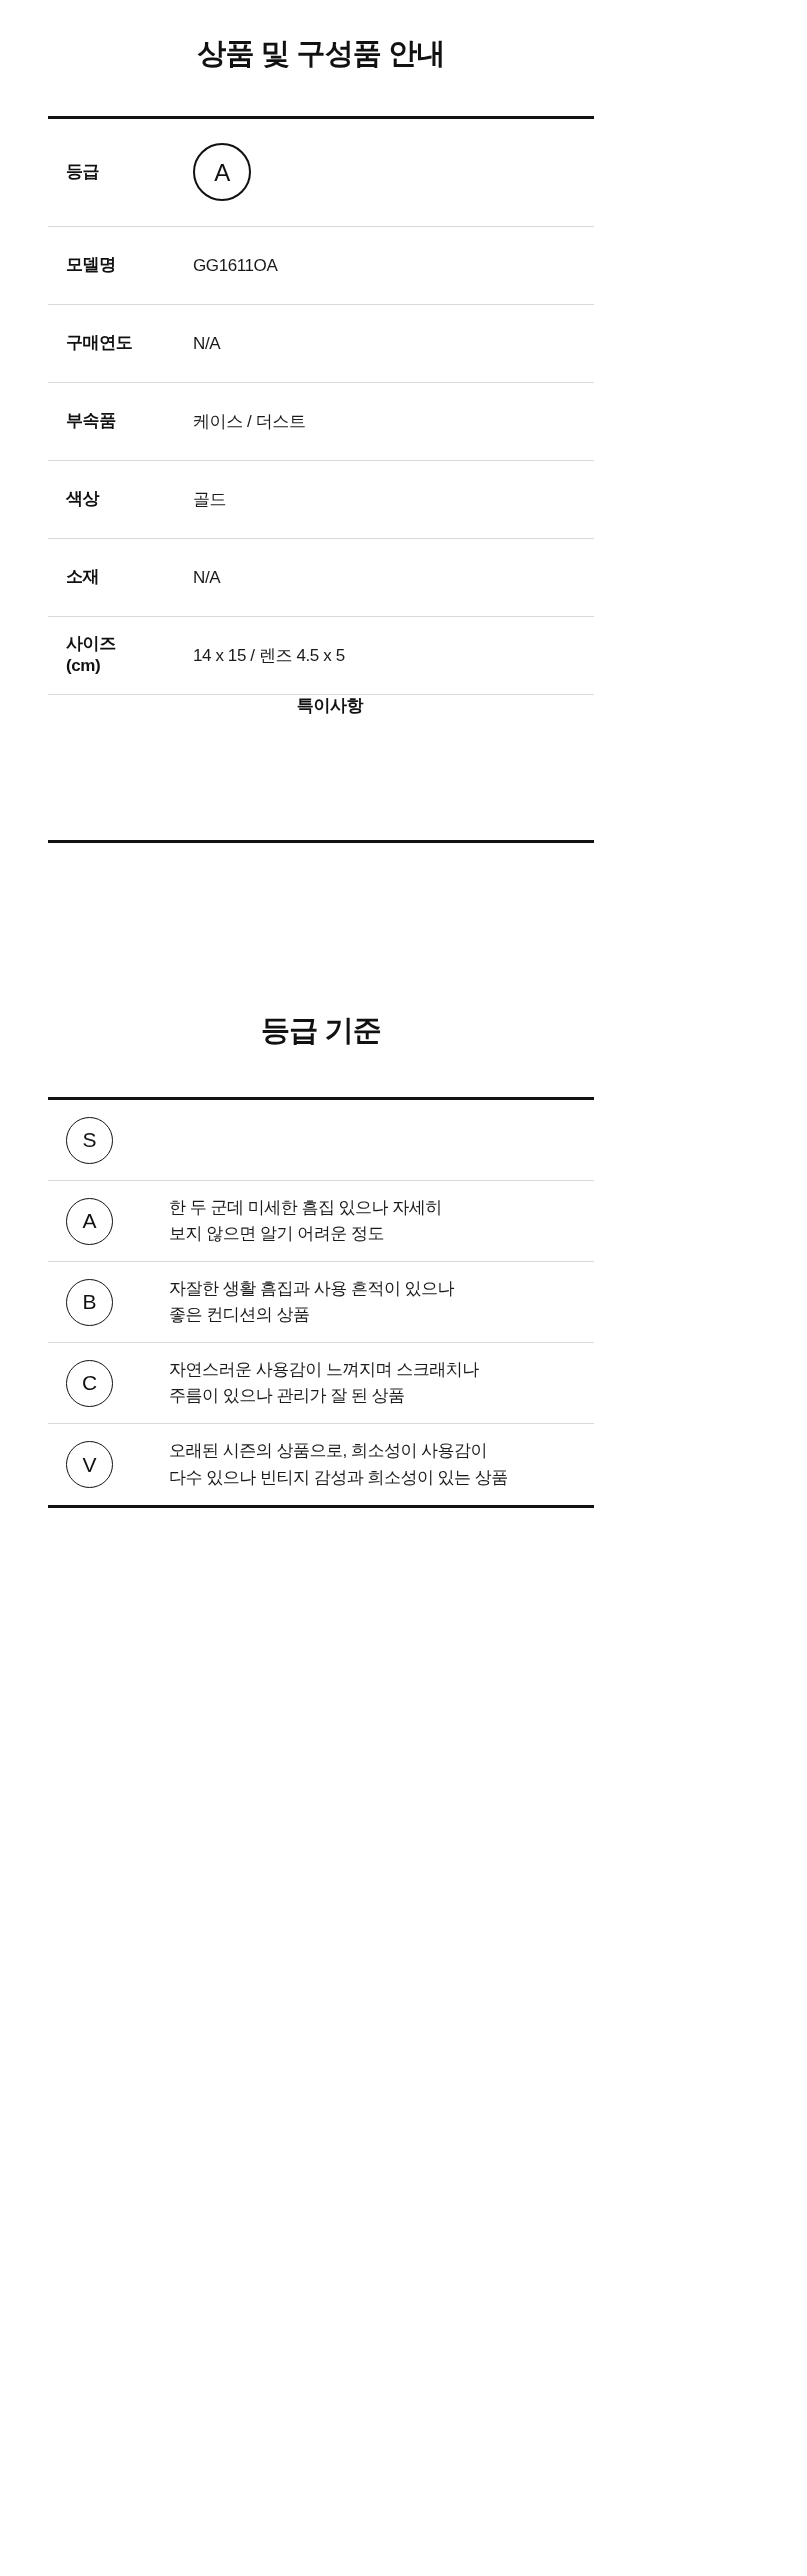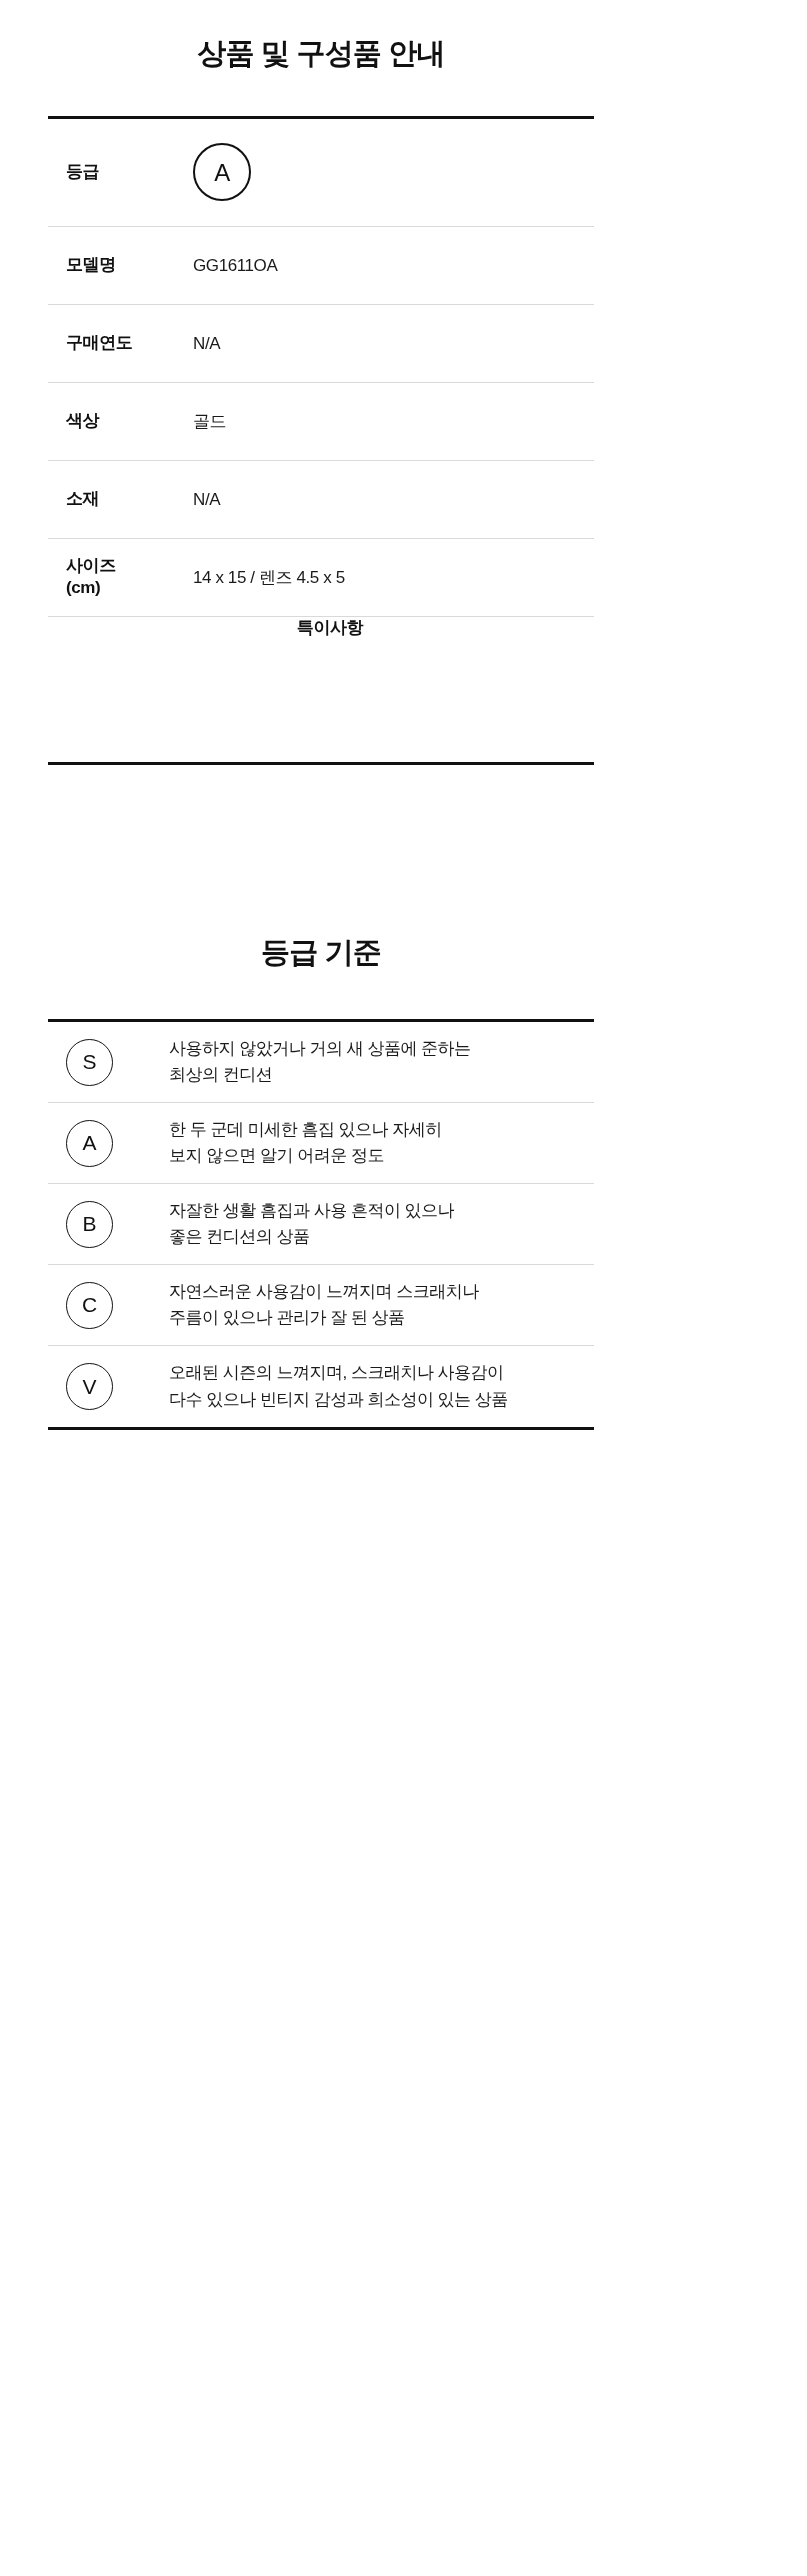--- a/index.html
+++ b/index.html
@@ -146,20 +146,24 @@
     <div class="spec-row">
       <div class="spec-label">모델명</div>
       <div class="spec-value">GG1611OA</div>
     </div>
 
     <div class="spec-row">
       <div class="spec-label">구매연도</div>
       <div class="spec-value">N/A</div>
     </div>
 
+    <div class="spec-row">
+      <div class="spec-label">부속품</div>
+      <div class="spec-value">케이스 / 더스트</div>
+    </div>
 
     <div class="spec-row">
       <div class="spec-label">색상</div>
       <div class="spec-value">골드</div>
     </div>
 
     <div class="spec-row">
       <div class="spec-label">소재</div>
       <div class="spec-value">N/A</div>
     </div>
@@ -179,22 +183,20 @@
   <div class="gap"></div>
 
   <h2 class="section-title">등급 기준</h2>
 
   <div class="criteria-table">
 
     <div class="criteria-row">
       <div class="criteria-badge-cell">
         <div class="criteria-badge">S</div>
       </div>
-      <div class="criteria-text">사용하지 않았거나 거의 새 상품에 준하는
-최상의 컨디션</div>
     </div>
 
     <div class="criteria-row">
       <div class="criteria-badge-cell">
         <div class="criteria-badge">A</div>
       </div>
       <div class="criteria-text">한 두 군데 미세한 흠집 있으나 자세히
 보지 않으면 알기 어려운 정도</div>
     </div>
 
@@ -211,20 +213,20 @@
         <div class="criteria-badge">C</div>
       </div>
       <div class="criteria-text">자연스러운 사용감이 느껴지며 스크래치나
 주름이 있으나 관리가 잘 된 상품</div>
     </div>
 
     <div class="criteria-row">
       <div class="criteria-badge-cell">
         <div class="criteria-badge">V</div>
       </div>
-      <div class="criteria-text">오래된 시즌의 느껴지며, 스크래치나 사용감이
+      <div class="criteria-text">오래된 시즌의 상품으로, 희소성이 사용감이
 다수 있으나 빈티지 감성과 희소성이 있는 상품</div>
     </div>
 
   </div>
 
 </div>
 
 
 </body></html>

